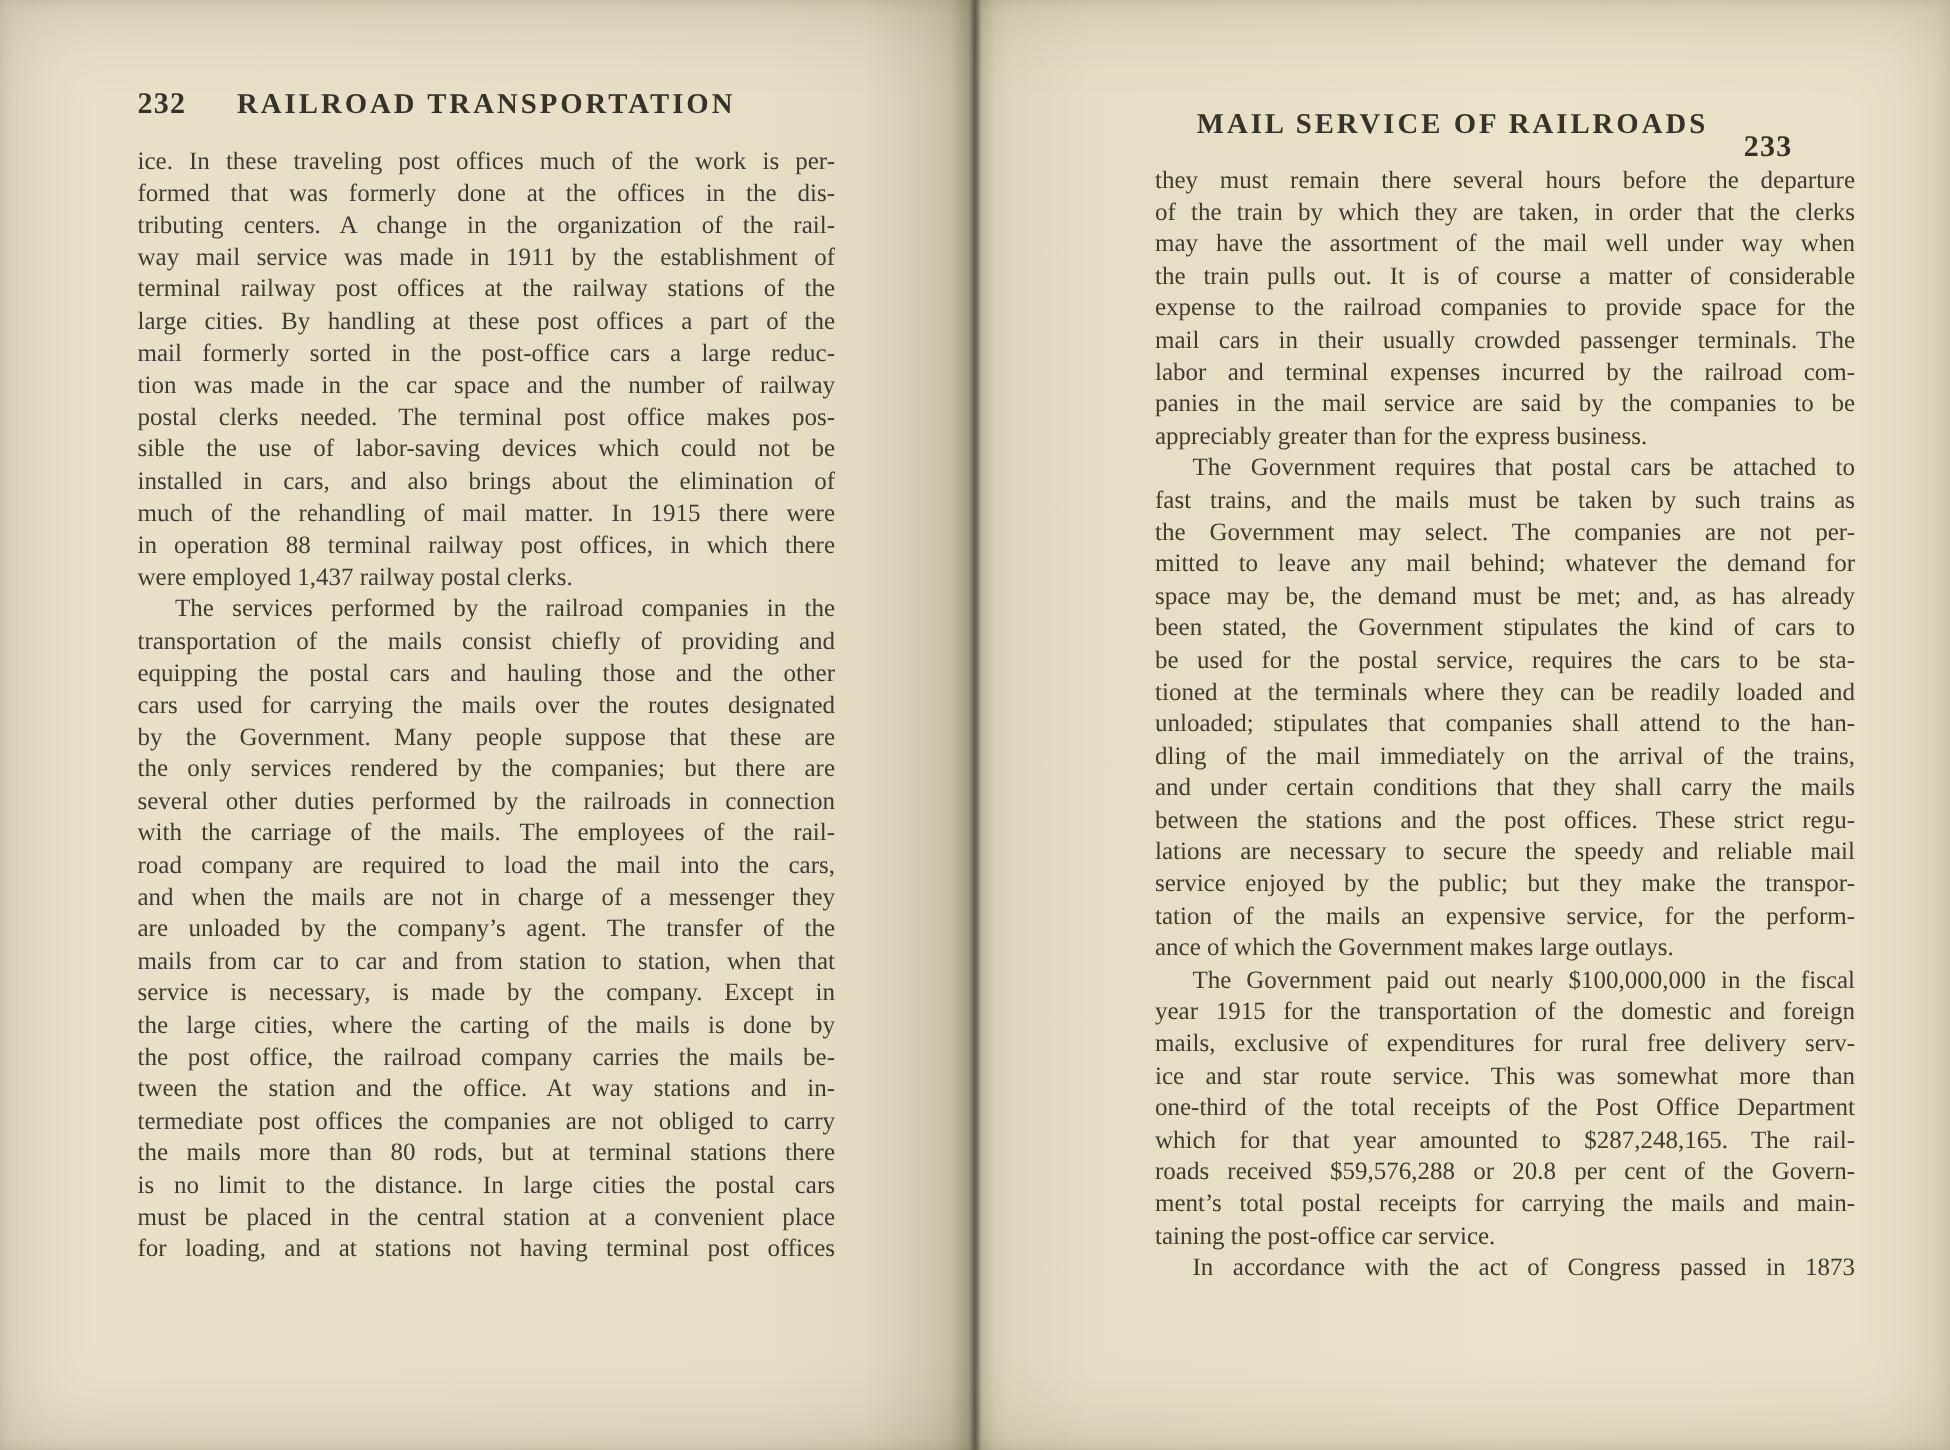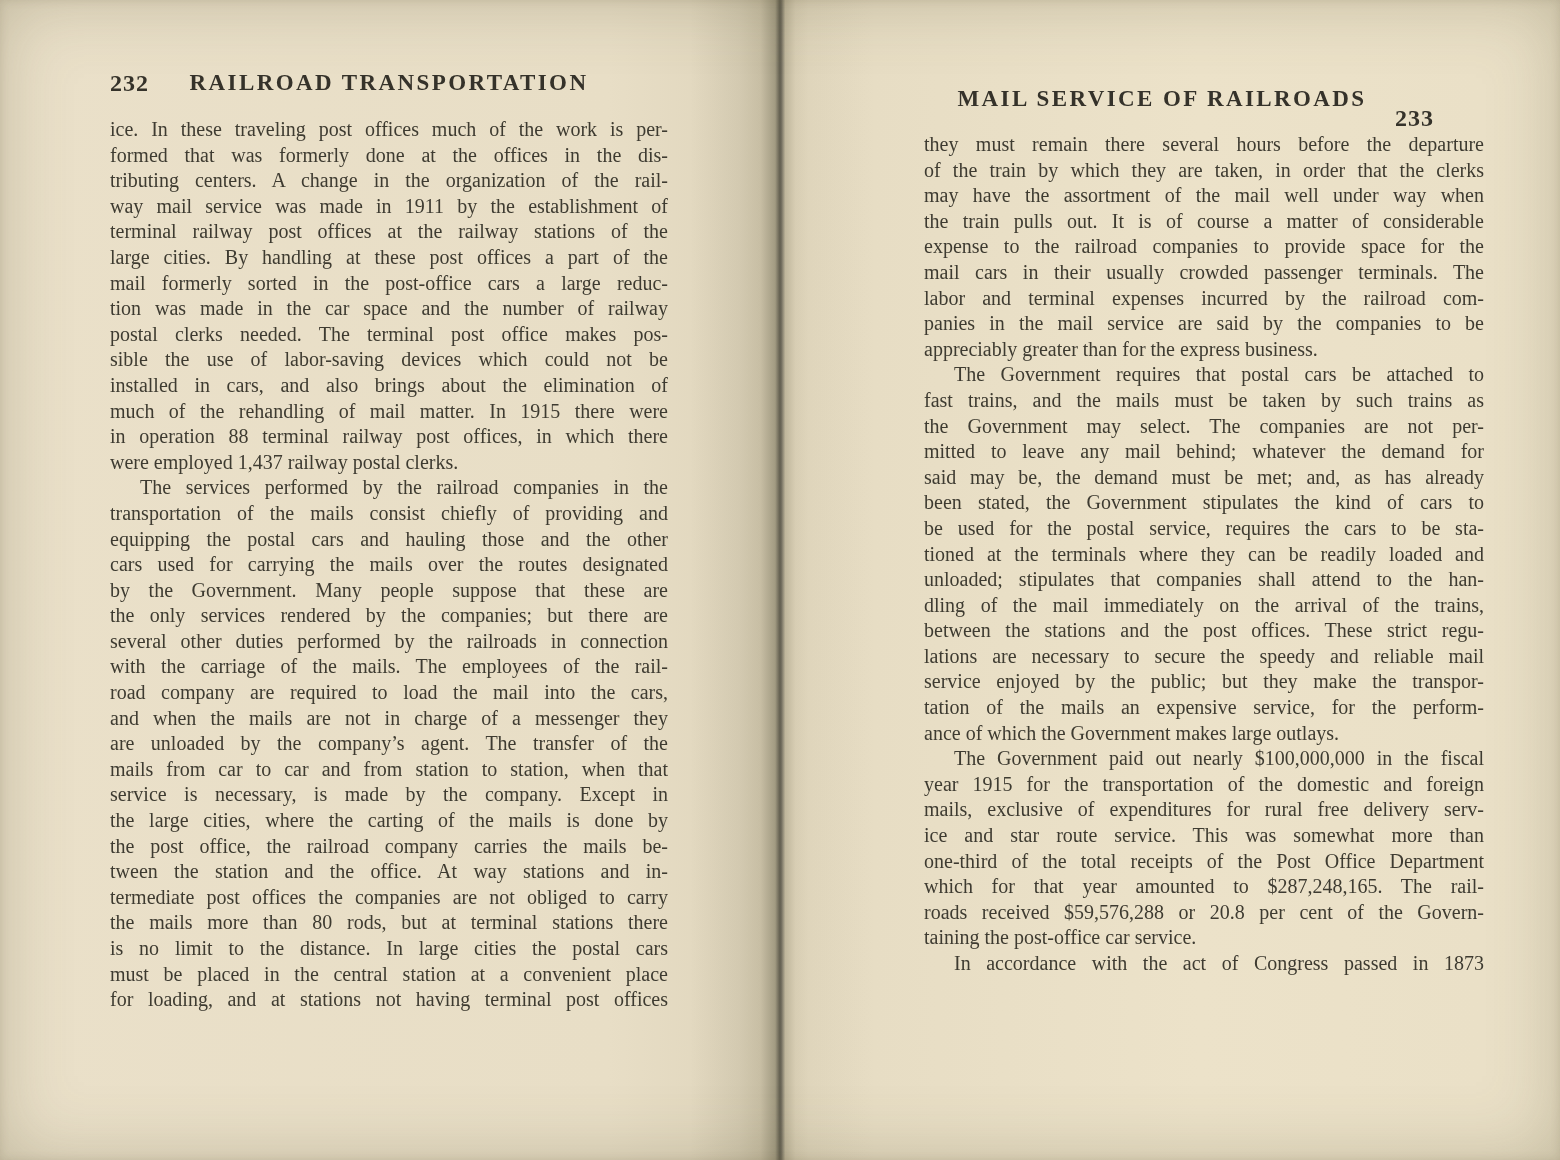--- a/index.html
+++ b/index.html
@@ -119,40 +119,42 @@
           <div class="line">mail cars in their usually crowded passenger terminals. The</div>
           <div class="line">labor and terminal expenses incurred by the railroad com-</div>
           <div class="line">panies in the mail service are said by the companies to be</div>
           <div class="line last">appreciably greater than for the express business.</div>
         </div>
         <div class="para indent">
           <div class="line first">The Government requires that postal cars be attached to</div>
           <div class="line">fast trains, and the mails must be taken by such trains as</div>
           <div class="line">the Government may select. The companies are not per-</div>
           <div class="line">mitted to leave any mail behind; whatever the demand for</div>
-          <div class="line">said may be, the demand must be met; and, as has already</div>
+          <div class="line">space may be, the demand must be met; and, as has already</div>
           <div class="line">been stated, the Government stipulates the kind of cars to</div>
           <div class="line">be used for the postal service, requires the cars to be sta-</div>
           <div class="line">tioned at the terminals where they can be readily loaded and</div>
           <div class="line">unloaded; stipulates that companies shall attend to the han-</div>
           <div class="line">dling of the mail immediately on the arrival of the trains,</div>
+          <div class="line">and under certain conditions that they shall carry the mails</div>
           <div class="line">between the stations and the post offices. These strict regu-</div>
           <div class="line">lations are necessary to secure the speedy and reliable mail</div>
           <div class="line">service enjoyed by the public; but they make the transpor-</div>
           <div class="line">tation of the mails an expensive service, for the perform-</div>
           <div class="line last">ance of which the Government makes large outlays.</div>
         </div>
         <div class="para indent">
           <div class="line first">The Government paid out nearly $100,000,000 in the fiscal</div>
           <div class="line">year 1915 for the transportation of the domestic and foreign</div>
           <div class="line">mails, exclusive of expenditures for rural free delivery serv-</div>
           <div class="line">ice and star route service. This was somewhat more than</div>
           <div class="line">one-third of the total receipts of the Post Office Department</div>
           <div class="line">which for that year amounted to $287,248,165. The rail-</div>
           <div class="line">roads received $59,576,288 or 20.8 per cent of the Govern-</div>
+          <div class="line">ment’s total postal receipts for carrying the mails and main-</div>
           <div class="line last">taining the post-office car service.</div>
         </div>
         <div class="para indent">
           <div class="line first">In accordance with the act of Congress passed in 1873</div>
         </div>
       </div>
   </div>
 
   <div class="gutter"></div>
   <div class="vignette"></div>

